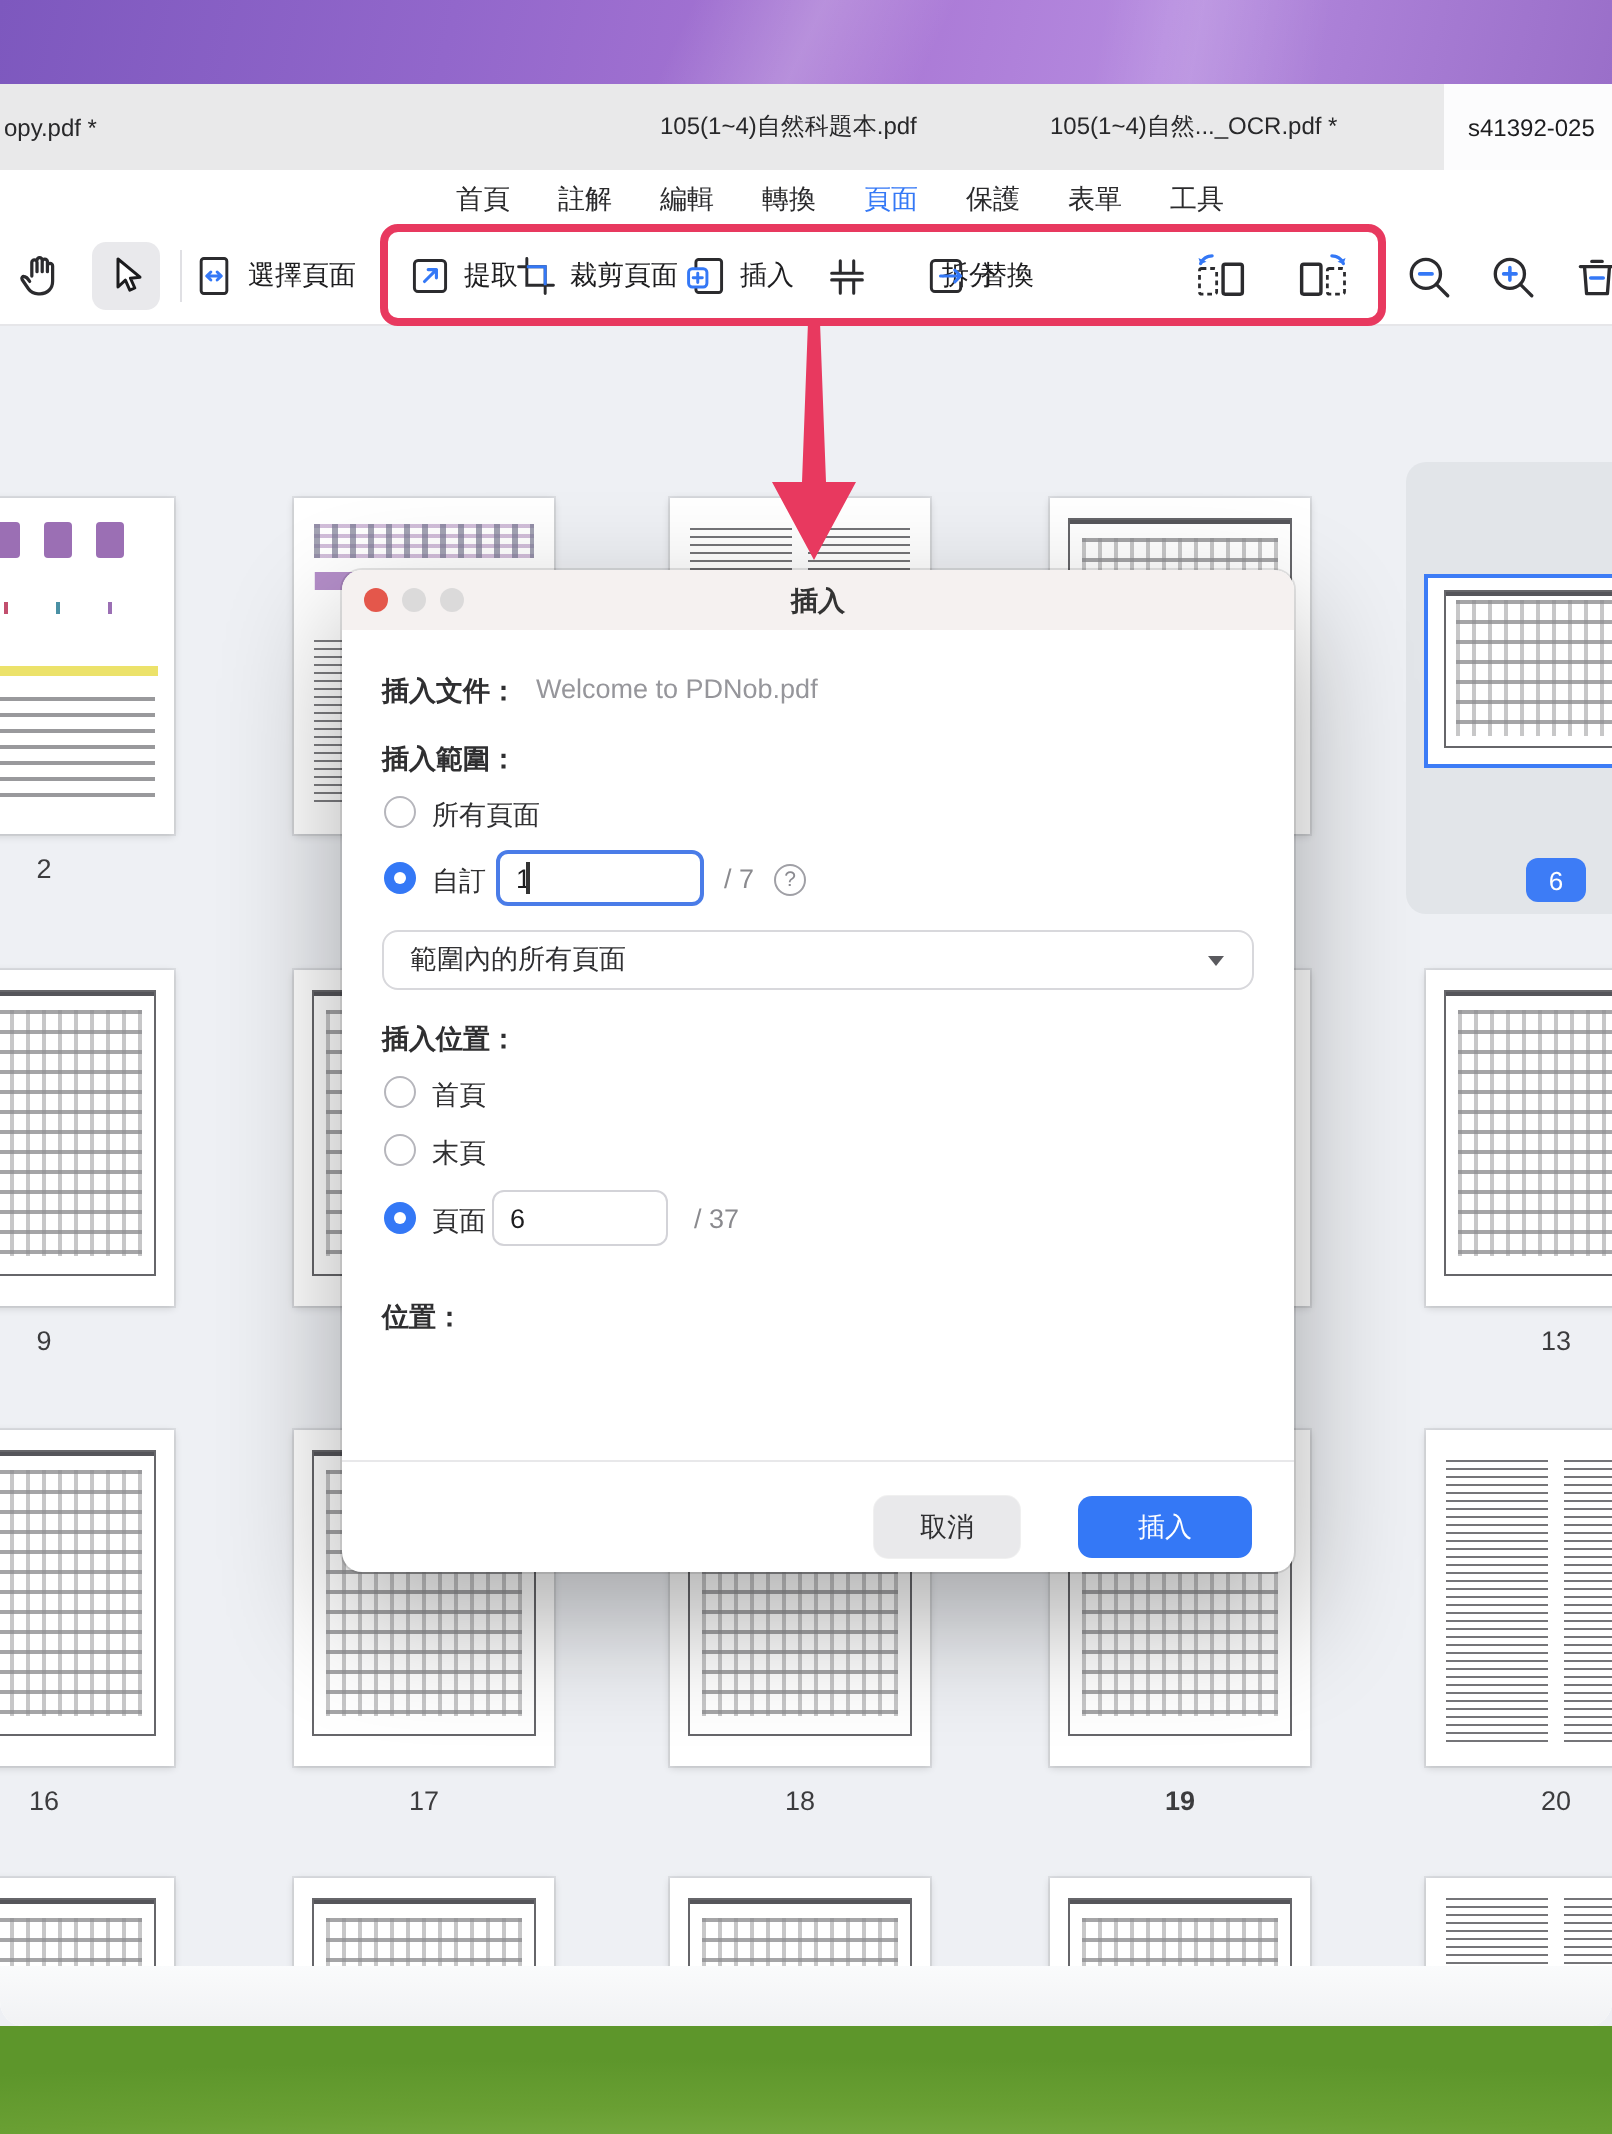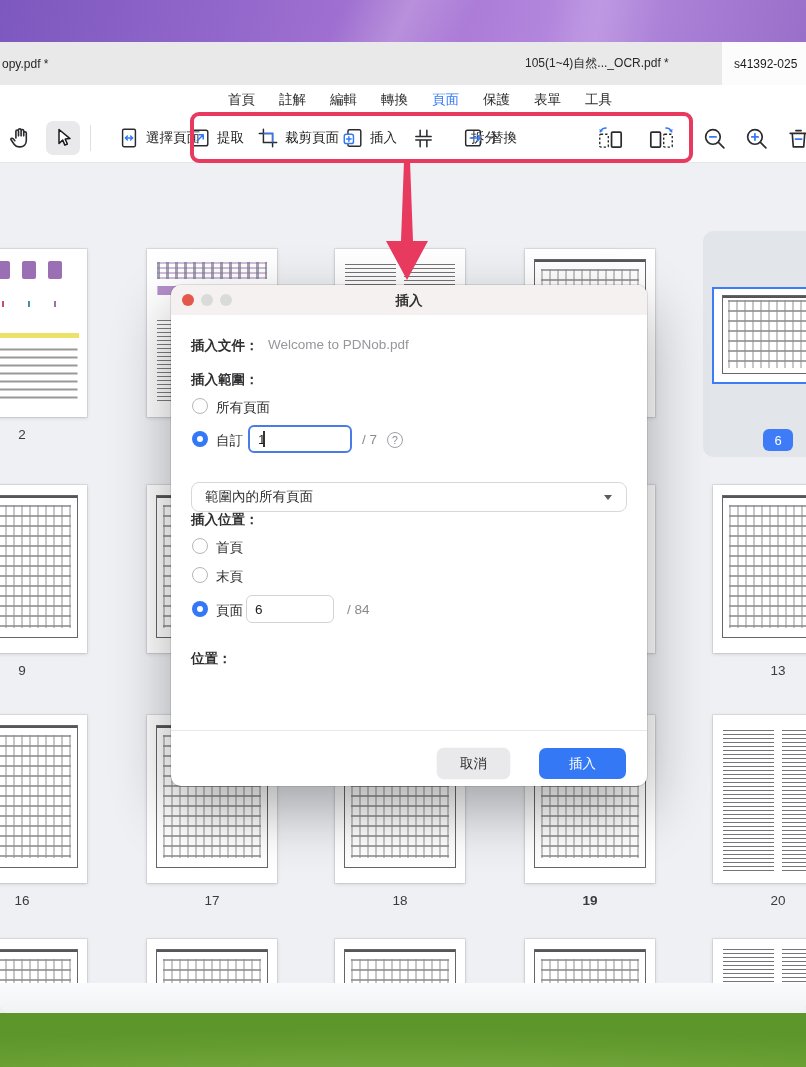--- a/index.html
+++ b/index.html
@@ -33,22 +33,22 @@
   .menu-item{font-size:13.5px;color:#2b2b2d;white-space:nowrap;cursor:default;}
   .menu-item.active{color:var(--accent);}
 
   
   .toolbar{position:relative;width:100%;height:49px;background:#fff;border-bottom:1px solid #E6E6E9;}
   .tool{position:absolute;top:0;height:48px;display:flex;align-items:center;gap:6px;font-size:13.5px;color:#1d1d1f;white-space:nowrap;}
   .tool svg{display:block;}
   .tool-hand{left:8px;}
   .tool-pointer{left:46px;width:34px;justify-content:center;background:#E9E9EC;border-radius:7px;top:7px;height:34px;}
   .tb-divider{position:absolute;top:11px;width:1px;height:26px;background:#E0E0E4;}
-  .tool-selectpages{left:118px;}
-  .tool-extract{left:189px;}
+  .tool-selectpages{left:96px;}
+  .tool-extract{left:204px;}
   .tool-crop{left:257px;}
   .tool-insert{left:342px;}
   .tool-split{left:412px;gap:36px;}
   .tool-replace{left:462px;}
   .tool-rotl{left:596px;}
   .tool-rotr{left:646px;}
   .tool-zoomout{left:702px;}
   .tool-zoomin{left:744px;}
   .tool-delete{left:786px;}
 
@@ -130,20 +130,21 @@
 <body>
 
 <div class="screen">
   <div class="wp-top"></div>
   <div class="wp-bottom"></div>
 
   <div class="app">
 
     <div class="tabbar">
       <div class="tab t1">opy.pdf *</div>
+      <div class="tab t3">105(1~4)自然科題本.pdf</div>
       <div class="tab t4">105(1~4)自然..._OCR.pdf *</div>
       <div class="tab-active">s41392-025</div>
     </div>
 
     <div class="menubar">
       <span class="menu-item">首頁</span>
       <span class="menu-item">註解</span>
       <span class="menu-item">編輯</span>
       <span class="menu-item">轉換</span>
       <span class="menu-item active">頁面</span>
@@ -387,37 +388,37 @@
     <span class="radio" style="left:21px;top:113px"></span>
     <span class="radio-label" style="left:45px;top:114px">所有頁面</span>
 
     <span class="radio on" style="left:21px;top:146px"></span>
     <span class="radio-label" style="left:45px;top:147px">自訂</span>
     <input class="dlg-input focused" style="left: 77px; top: 140px; width: 104px;" value="1">
     <span class="caret" style="left:92px;top:146px"></span>
     <span class="frac" style="left:191px;top:147px">/ 7</span>
     <span class="help" style="left:216px;top:147px">?</span>
 
-    <div class="dlg-select" style="top:197px">
+    <div class="dlg-select" style="top:180px">
       <span>範圍內的所有頁面</span>
       <span class="sel-caret"></span>
     </div>
 
     <div class="dlg-label" style="top:226px">插入位置：</div>
 
     <span class="radio" style="left:21px;top:253px"></span>
     <span class="radio-label" style="left:45px;top:254px">首頁</span>
 
     <span class="radio" style="left:21px;top:282px"></span>
     <span class="radio-label" style="left:45px;top:283px">末頁</span>
 
     <span class="radio on" style="left:21px;top:316px"></span>
     <span class="radio-label" style="left:45px;top:317px">頁面</span>
     <input class="dlg-input" style="left: 75px; top: 310px; width: 88px;" value="6">
-    <span class="frac" style="left:176px;top:317px">/ 84</span>
+    <span class="frac" style="left:176px;top:317px">/ 37</span>
 
     <div class="dlg-label" style="top:365px">位置：</div>
 
     <div class="dlg-divider"></div>
     <button class="dlg-btn btn-cancel">取消</button>
     <button class="dlg-btn btn-primary">插入</button>
   </div>
 
   <div class="annot-box"></div>
   <svg class="annot-arrow" width="48" height="120" viewBox="0 0 48 120">

